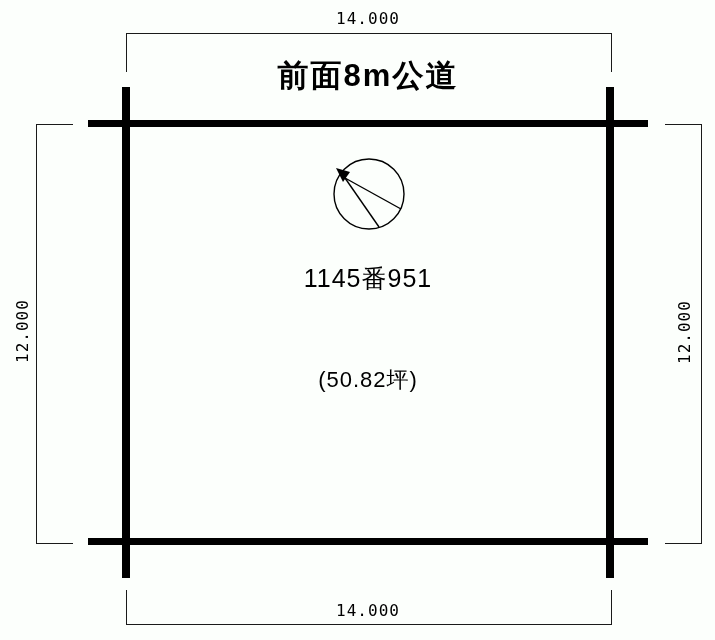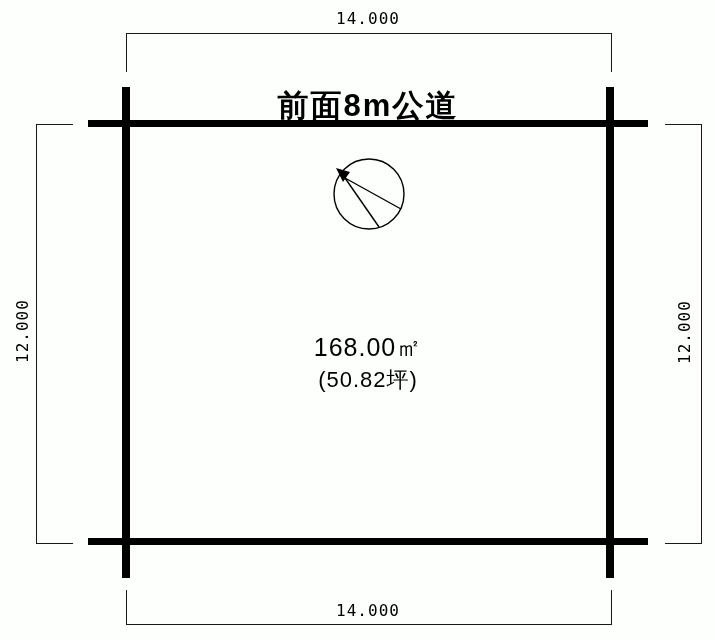--- a/index.html
+++ b/index.html
@@ -47,21 +47,20 @@
   }
   .dim-top    { left: 126px; top:  9px;  width: 484px; }
   .dim-bottom { left: 126px; top: 601px; width: 484px; }
   .dim-left   { left: -17px; top: 321px; width: 80px; height: 20px; transform: rotate(-90deg); }
   .dim-right  { left: 645px; top: 322px; width: 80px; height: 20px; transform: rotate(-90deg); }
   
   .road-label {
     position: absolute; left: 126px; top: 55px; width: 484px;
     text-align: center; font-size: 31px; font-weight: bold; letter-spacing: 2px;
     white-space: nowrap;
-    margin-top: 30px;
   }
   .parcel-label { position: absolute; left: 126px; width: 484px; text-align: center; white-space: nowrap; }
   .lot-number { top: 262px; font-size: 25px; letter-spacing: 1px; }
   .area-sqm   { top: 331px; font-size: 25px; letter-spacing: 1px; }
   .area-tsubo { top: 365px; font-size: 22px; letter-spacing: 1px; }
   
   .compass { position: absolute; left: 330px; top: 155px; width: 78px; height: 78px; }
 </style>
 </head>
 <body>
@@ -84,19 +83,19 @@
   <div class="bracket bracket-right"></div>
   <div class="dim-text dim-right">12.000</div>
 
   <svg class="compass" viewBox="0 0 78 78" xmlns="http://www.w3.org/2000/svg">
     <circle cx="39" cy="39" r="35" fill="none" stroke="#000" stroke-width="1.4"></circle>
     <line x1="15" y1="23" x2="71" y2="54" stroke="#000" stroke-width="1.4"></line>
     <line x1="15" y1="23" x2="49" y2="72" stroke="#000" stroke-width="1.4"></line>
     <polygon points="6,13 20,17 13,27" fill="#000"></polygon>
   </svg>
 
-  <div class="parcel-label area-sqm">168.00㎡</div>
+  <div class="parcel-label lot-number">1145番951</div>
   <div class="parcel-label area-tsubo">(50.82坪)</div>
 
   <div class="bracket bracket-bottom"></div>
   <div class="dim-text dim-bottom">14.000</div>
 
 </div>
 
 </body></html>

